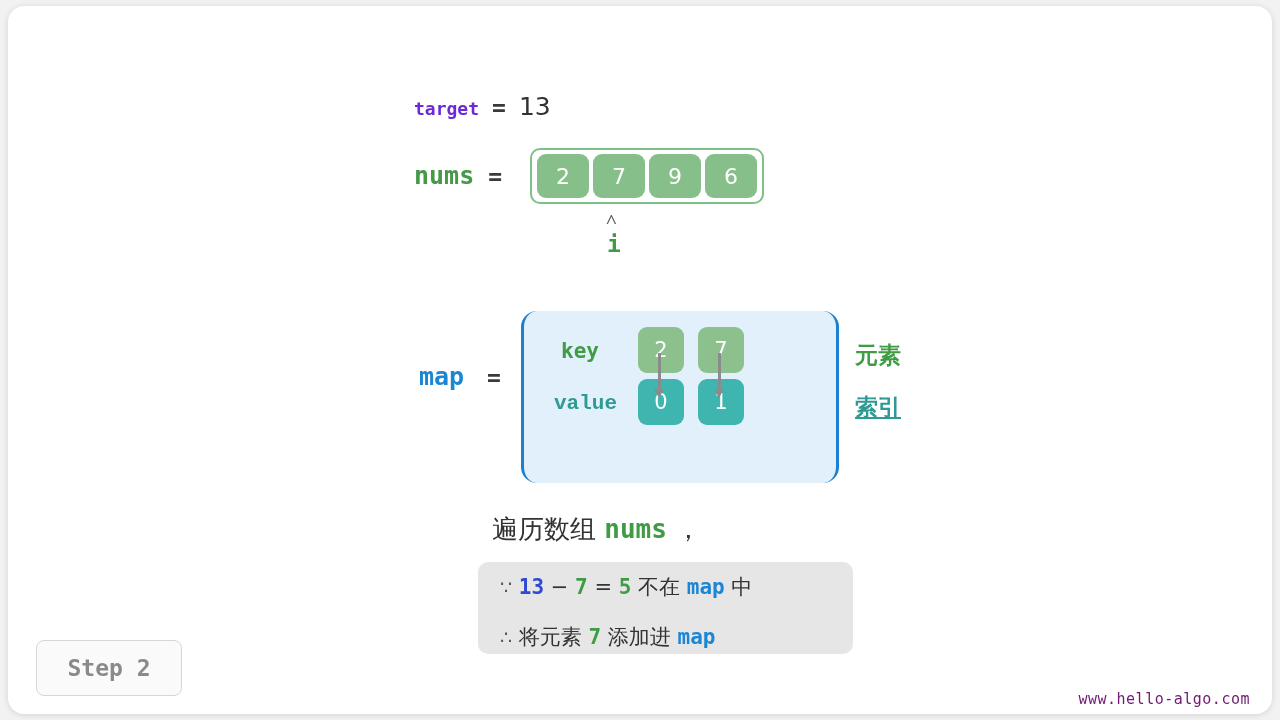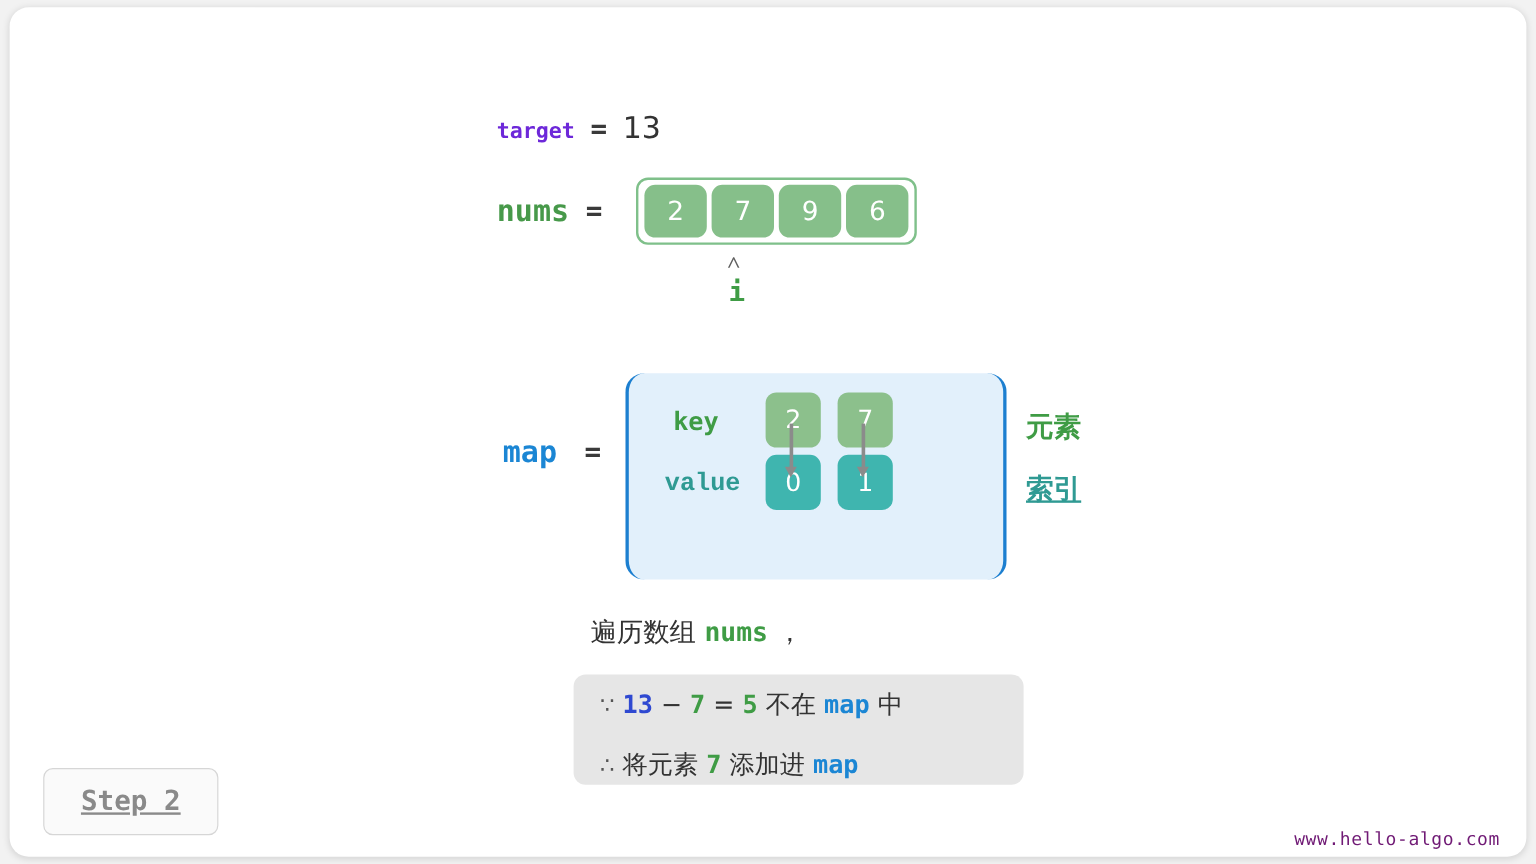--- a/index.html
+++ b/index.html
@@ -210,21 +210,21 @@
     font-family: "DejaVu Sans", sans-serif;
   }
   #anno-element { left: 855px; top: 340px; color: #3f9c45; }
   #anno-index   { left: 855px; top: 392px; color: #2f9a93; text-decoration: underline; }
 
   
   #caption {
     position: absolute;
     left: 492px;
     top: 512px;
-    font-size: 22px;
+    font-size: 26px;
     color: #333333;
     white-space: nowrap;
   }
   #caption .kw { color: #3f9c45; }
 
   
   #note-box {
     position: absolute;
     left: 478px;
     top: 562px;
@@ -257,21 +257,20 @@
     width: 144px;
     height: 54px;
     background: #fafafa;
     border: 1px solid #d6d6d6;
     border-radius: 8px;
     display: flex;
     align-items: center;
     justify-content: center;
     color: #8a8a8a;
     font-size: 23px;
-    text-decoration: underline;
   }
 
   
   #watermark {
     position: absolute;
     right: 30px;
     bottom: 12px;
     color: #701a75;
     font-size: 15px;
     font-family: "DejaVu Sans Mono", "Liberation Mono", monospace;

